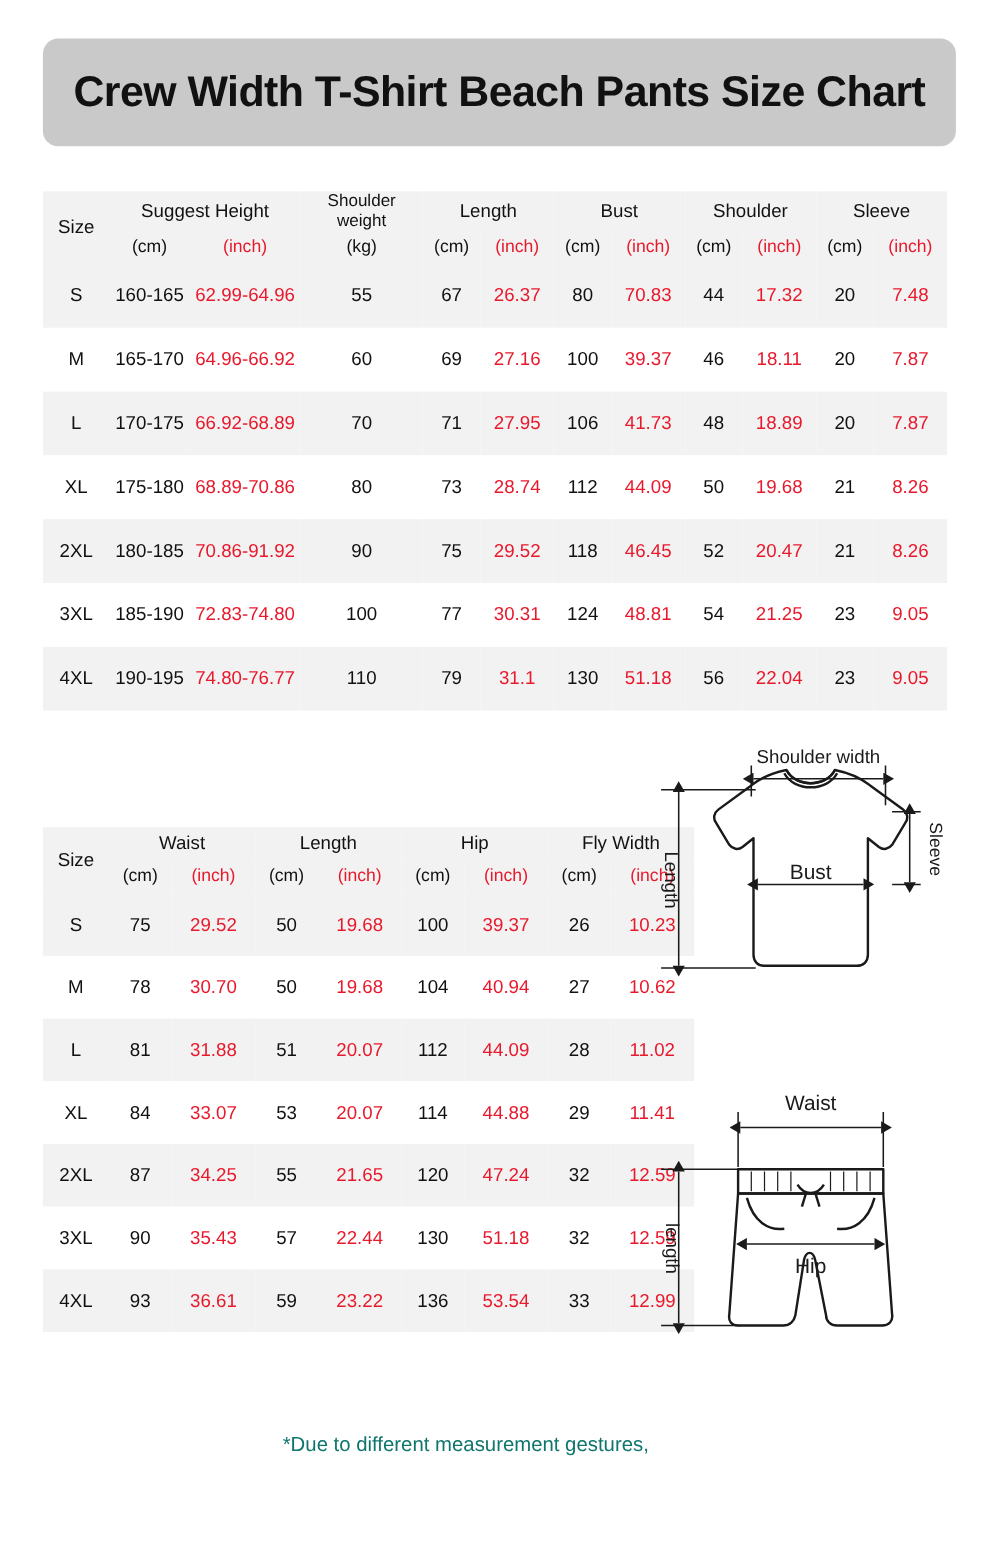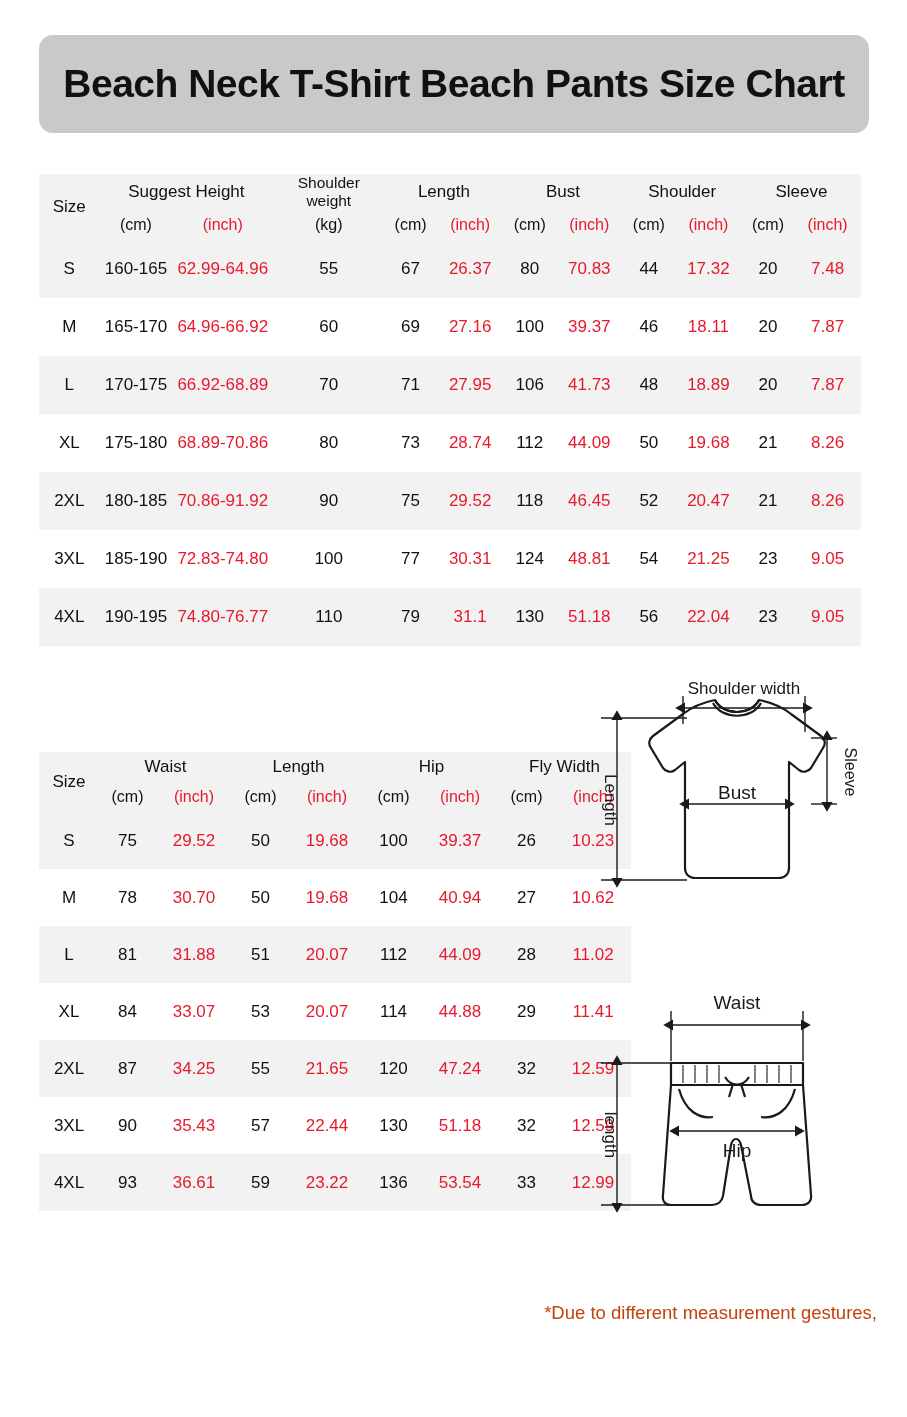--- a/index.html
+++ b/index.html
@@ -91,34 +91,33 @@
     left: 575px; top: 985px;
     width: 320px; height: 285px;
   }
 
   
   .footnote {
     position: absolute;
     right: 30px;
     top: 1298px;
     width: 620px;
-    text-align: right;
     font-size: 18.5px;
     line-height: 29px;
-    color: #c2410c;
+    color: #0f766e;
     font-family: "Liberation Sans", sans-serif;
   }
 </style>
 </head>
 <body>
 
 <div class="page">
 
   <div class="title-banner">
-    <div class="title-text">Beach Neck T-Shirt Beach Pants Size Chart</div>
+    <div class="title-text">Crew Width T-Shirt Beach Pants Size Chart</div>
   </div>
 
   <table id="table1" class="size-table">
     <colgroup>
       <col style="width:60px">
       <col style="width:72px">
         <col style="width:100px">
       <col style="width:110px">
       <col style="width:52px">
         <col style="width:66px">

